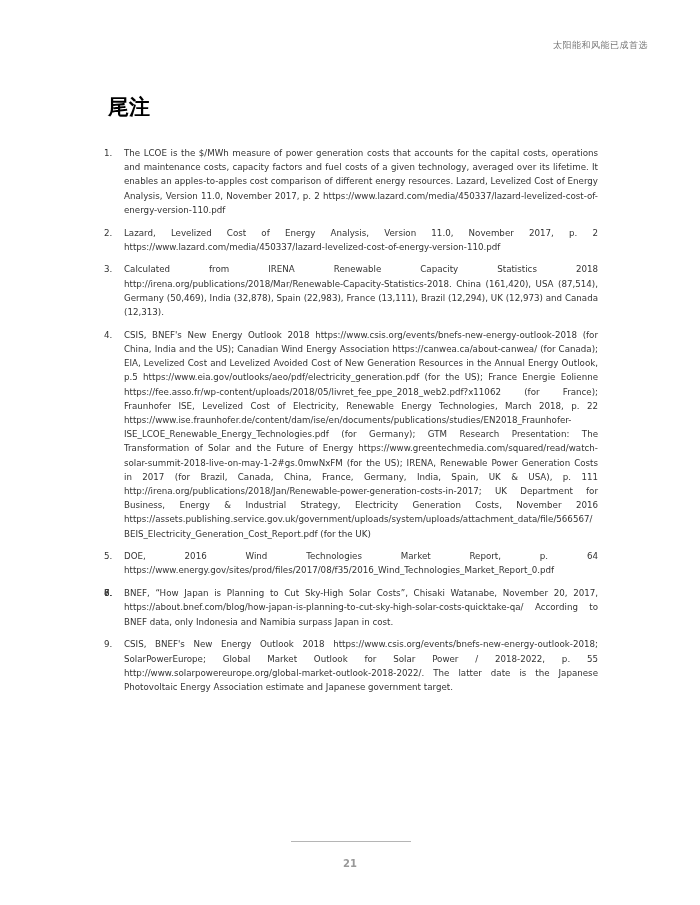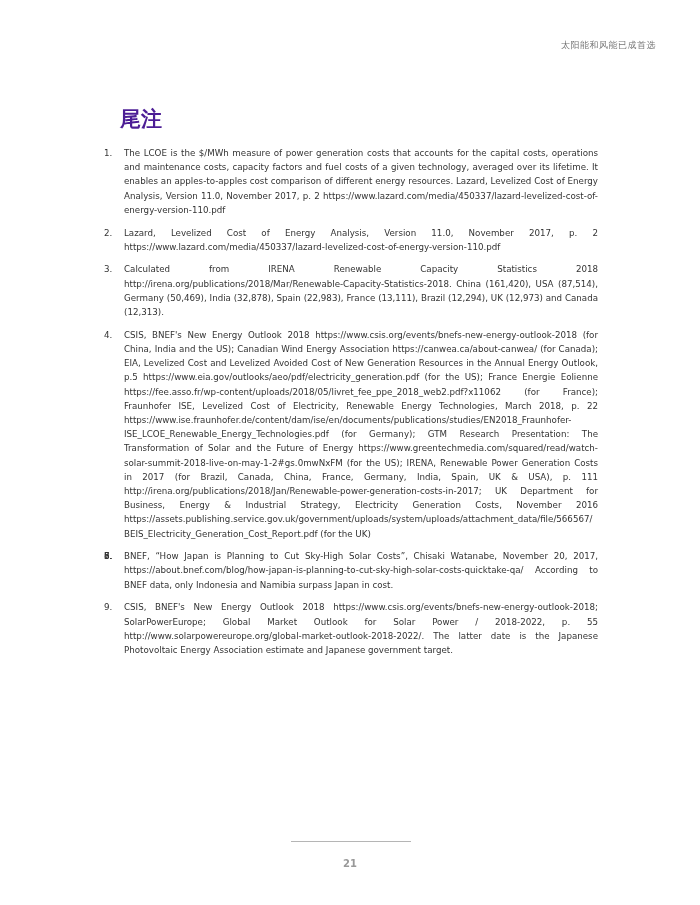--- a/index.html
+++ b/index.html
@@ -1,37 +1,37 @@
 <!DOCTYPE html>
 <html><head>
 <meta charset="utf-8">
 <style>
   html, body { margin: 0; padding: 0; background: #ffffff; }
   body { width: 700px; height: 905px; position: relative; overflow: hidden; font-family: "DejaVu Sans", "Liberation Sans", sans-serif; color: #333333; }
-  .running-header { position: absolute; top: 39px; right: 44px; font-size: 9px; color: #777777; letter-spacing: 0.5px; }
-  .page-title { position: absolute; top: 89px; left: 104px; font-size: 21px; font-weight: bold; color: #4c1d95; margin: 16px; }
+  .running-header { position: absolute; top: 39px; right: 52px; font-size: 9px; color: #777777; letter-spacing: 0.5px; }
+  .page-title { position: absolute; top: 89px; left: 104px; font-size: 21px; font-weight: bold; color: #000000; margin: 4px; }
   .notes { position: absolute; top: 146px; left: 104px; width: 494px; margin: 0; padding: 0; list-style: none; }
   .note { position: relative; padding-left: 20px; font-size: 8.7px; line-height: 14.2px; text-align: justify; margin-bottom: 8.5px; color: #333333; word-break: break-word; }
   .note-num { position: absolute; left: 0; top: 0; }
   .footer-rule { position: absolute; top: 841px; left: 291px; width: 120px; height: 0; border-top: 1px solid #b5b5b5; }
   .page-number { position: absolute; top: 858px; left: 0; width: 700px; text-align: center; font-size: 10px; font-weight: bold; color: #999999; }
 </style>
 </head>
 <body>
 
 <div class="running-header">太阳能和风能已成首选</div>
 
 <h1 class="page-title">尾注</h1>
 
 <ol class="notes">
   <li class="note"><span class="note-num">1.</span><span>The LCOE is the $/MWh measure of power generation costs that accounts for the capital costs, operations and maintenance costs, capacity factors and fuel costs of a given technology, averaged over its lifetime. It enables an apples-to-apples cost comparison of different energy resources. Lazard, Levelized Cost of Energy Analysis, Version 11.0, November 2017, p. 2 https://www.lazard.com/media/450337/lazard-levelized-cost-of-energy-version-110.pdf</span></li>
   <li class="note"><span class="note-num">2.</span><span>Lazard, Levelized Cost of Energy Analysis, Version 11.0, November 2017, p. 2 https://www.lazard.com/media/450337/lazard-levelized-cost-of-energy-version-110.pdf</span></li>
   <li class="note"><span class="note-num">3.</span><span>Calculated from IRENA Renewable Capacity Statistics 2018 http://irena.org/publications/2018/Mar/Renewable-Capacity-Statistics-2018. China (161,420), USA (87,514), Germany (50,469), India (32,878), Spain (22,983), France (13,111), Brazil (12,294), UK (12,973) and Canada (12,313).</span></li>
   <li class="note"><span class="note-num">4.</span><span>CSIS, BNEF's New Energy Outlook 2018 https://www.csis.org/events/bnefs-new-energy-outlook-2018 (for China, India and the US); Canadian Wind Energy Association https://canwea.ca/about-canwea/ (for Canada); EIA, Levelized Cost and Levelized Avoided Cost of New Generation Resources in the Annual Energy Outlook, p.5 https://www.eia.gov/outlooks/aeo/pdf/electricity_generation.pdf (for the US); France Energie Eolienne https://fee.asso.fr/wp-content/uploads/2018/05/livret_fee_ppe_2018_web2.pdf?x11062 (for France); Fraunhofer ISE, Levelized Cost of Electricity, Renewable Energy Technologies, March 2018, p. 22 https://www.ise.fraunhofer.de/content/dam/ise/en/documents/publications/studies/EN2018_Fraunhofer-ISE_LCOE_Renewable_Energy_Technologies.pdf (for Germany); GTM Research Presentation: The Transformation of Solar and the Future of Energy https://www.greentechmedia.com/squared/read/watch-solar-summit-2018-live-on-may-1-2#gs.0mwNxFM (for the US); IRENA, Renewable Power Generation Costs in 2017 (for Brazil, Canada, China, France, Germany, India, Spain, UK &amp; USA), p. 111 http://irena.org/publications/2018/Jan/Renewable-power-generation-costs-in-2017; UK Department for Business, Energy &amp; Industrial Strategy, Electricity Generation Costs, November 2016 https://assets.publishing.service.gov.uk/government/uploads/system/uploads/attachment_data/file/566567/BEIS_Electricity_Generation_Cost_Report.pdf (for the UK)</span></li>
-  <li class="note"><span class="note-num">5.</span></li>
+  <li class="note"><span class="note-num">5.</span><span>DOE, 2016 Wind Technologies Market Report, p. 64 https://www.energy.gov/sites/prod/files/2017/08/f35/2016_Wind_Technologies_Market_Report_0.pdf</span></li>
   <li class="note"><span class="note-num">6.</span></li>
   <li class="note"><span class="note-num">7.</span></li>
   <li class="note"><span class="note-num">8.</span><span>BNEF, “How Japan is Planning to Cut Sky-High Solar Costs”, Chisaki Watanabe, November 20, 2017, https://about.bnef.com/blog/how-japan-is-planning-to-cut-sky-high-solar-costs-quicktake-qa/ According to BNEF data, only Indonesia and Namibia surpass Japan in cost.</span></li>
   <li class="note"><span class="note-num">9.</span><span>CSIS, BNEF's New Energy Outlook 2018 https://www.csis.org/events/bnefs-new-energy-outlook-2018; SolarPowerEurope; Global Market Outlook for Solar Power / 2018-2022, p. 55 http://www.solarpowereurope.org/global-market-outlook-2018-2022/. The latter date is the Japanese Photovoltaic Energy Association estimate and Japanese government target.</span></li>
 </ol>
 
 <div class="footer-rule"></div>
 <div class="page-number">21</div>
 
 </body></html>

